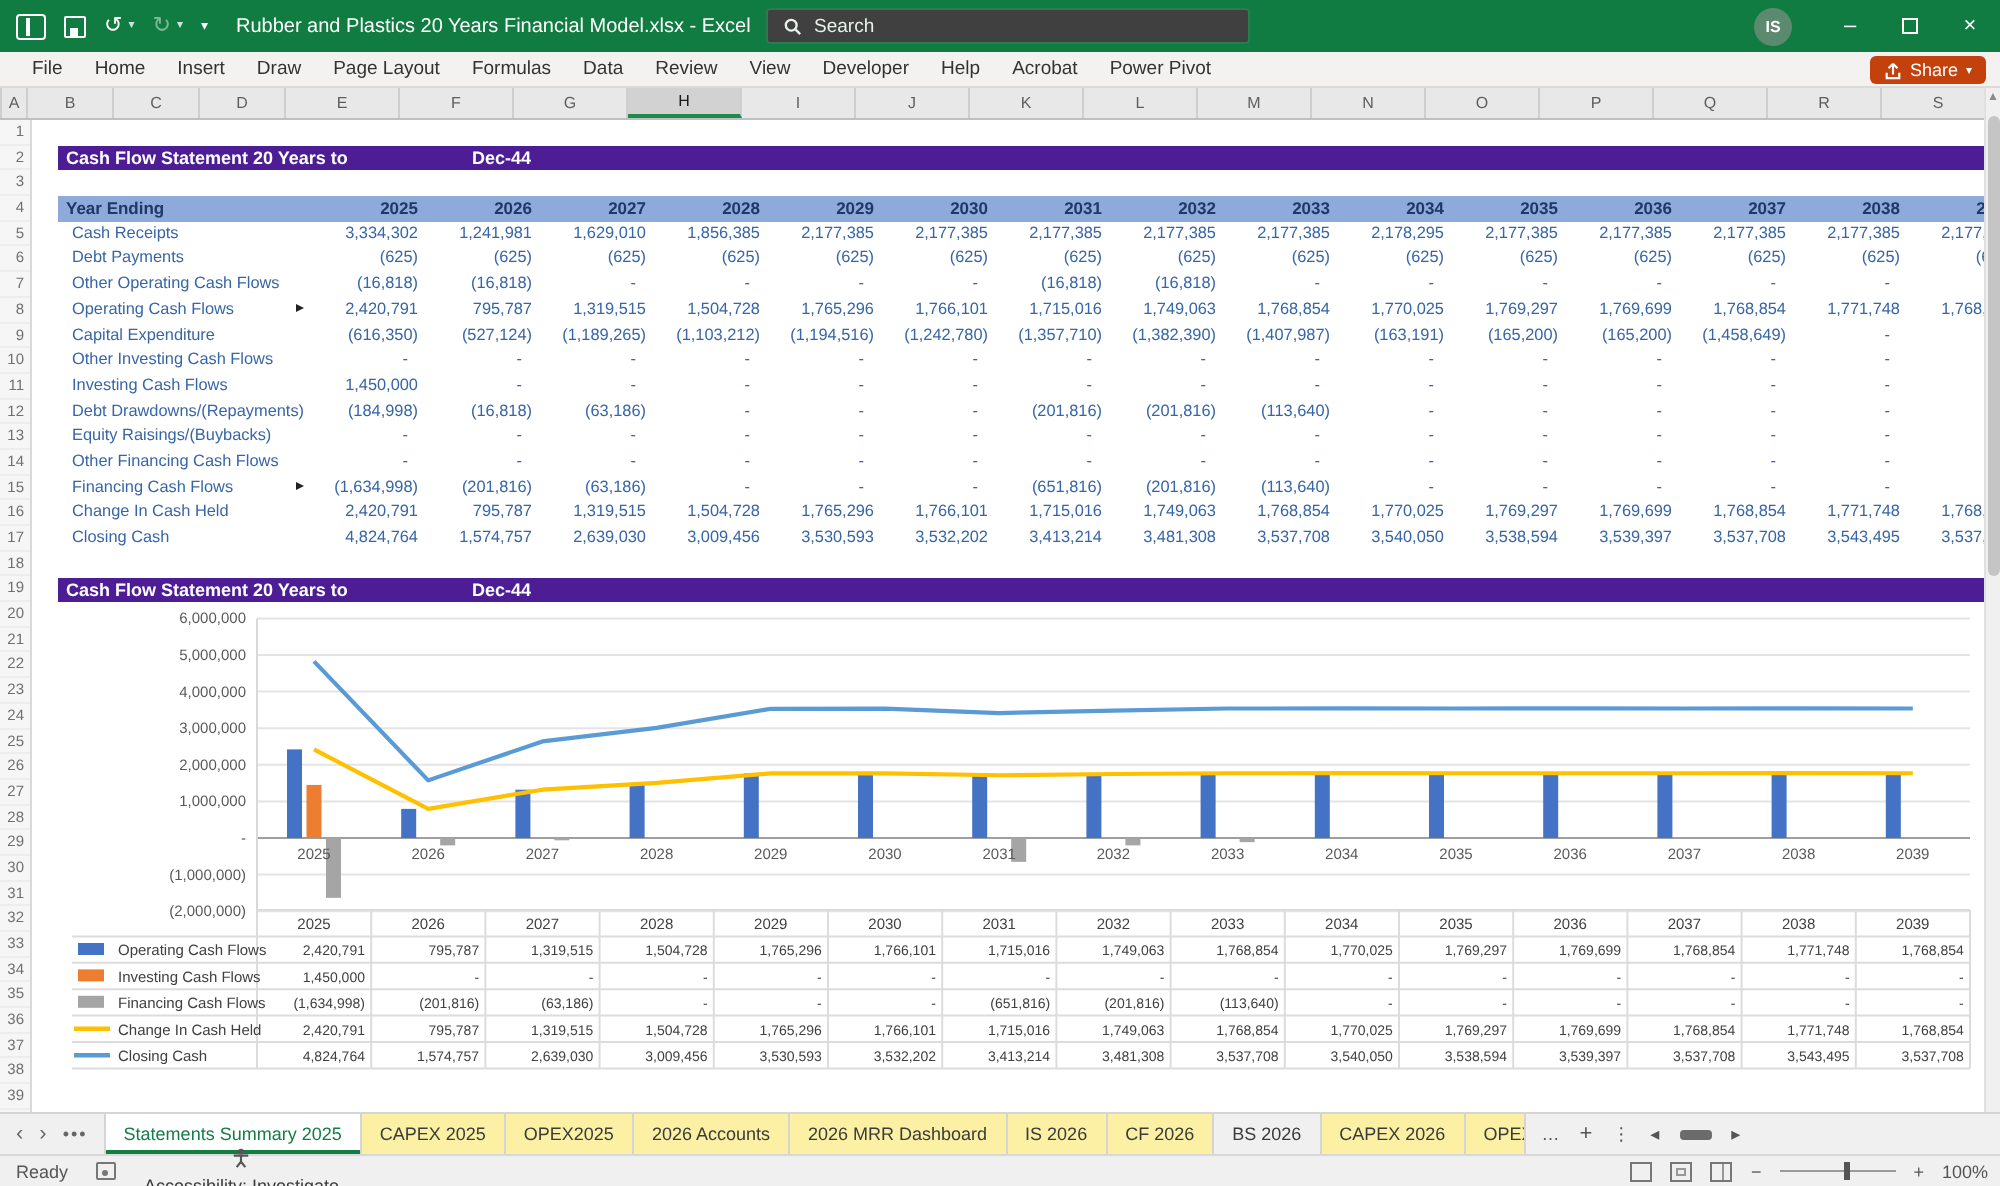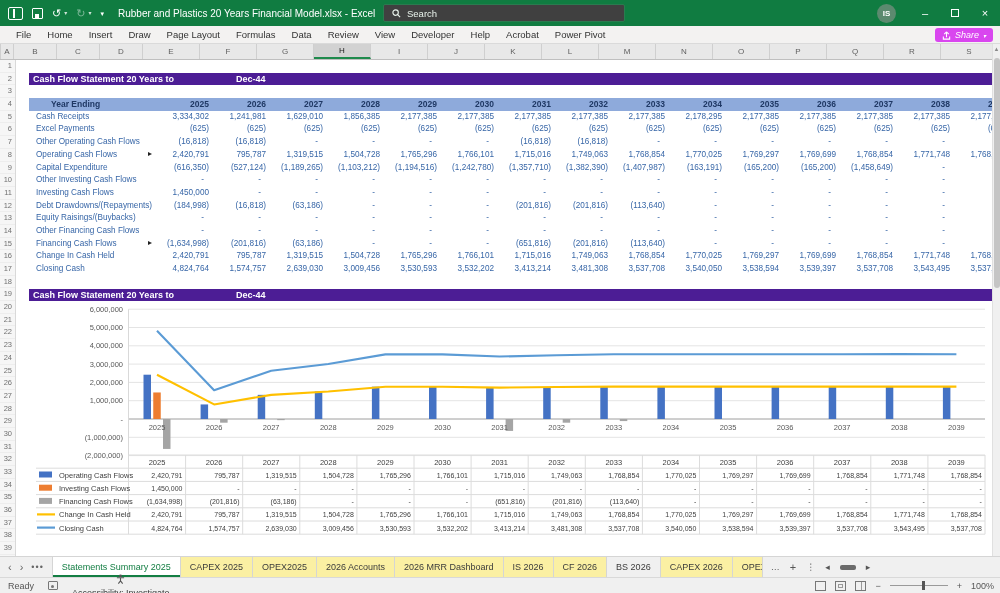--- a/index.html
+++ b/index.html
@@ -21,21 +21,21 @@
   .search-pill { position:absolute; left:383px; top:4px; width:242px; height:18px; background:#404040; border:1px solid #2a7b4f; border-radius:2px; display:flex; align-items:center; gap:6px; padding-left:8px; color:#E8F2EB; font-size:9.5px; }
   .tb-right { position:absolute; right:0; top:0; height:26px; display:flex; align-items:center; }
   .avatar { width:19px; height:19px; border-radius:50%; background:#5C8A6F; color:#fff; font-size:8px; font-weight:bold; display:flex; align-items:center; justify-content:center; margin-right:14px; }
   .winbtn { width:30px; height:26px; display:flex; align-items:center; justify-content:center; font-size:11px; color:#fff; }
   .restore-glyph { width:8px; height:8px; border:1px solid #fff; }
 
   
   .ribbonbar { position:absolute; top:26px; left:0; width:100%; height:18px; background:#F3F2F1; border-bottom:1px solid #DADADA; display:flex; align-items:center; }
   #ribbon-tabs { display:flex; height:100%; align-items:center; padding-left:8px; }
   .rtab { font-size:9.5px; color:#333; padding:0 8px; line-height:18px; white-space:nowrap; }
-  .share-btn { position:absolute; right:7px; top:2px; height:14px; background:#d946ef; color:#fff; border-radius:3px; font-size:9px; display:flex; align-items:center; gap:4px; padding:0 7px;font-style:italic; }
+  .share-btn { position:absolute; right:7px; top:2px; height:14px; background:#c2410c; color:#fff; border-radius:3px; font-size:9px; display:flex; align-items:center; gap:4px; padding:0 7px; }
 
   
   .colheaders { position:absolute; top:44px; left:0; width:992px; height:16px; background:#E8E8E8; border-bottom:1px solid #BFBFBF; display:flex; overflow:hidden; }
   .corner { width:16px; height:100%; border-right:1px solid #CFCFCF; position:relative; }
   .corner::after { content:""; position:absolute; right:2px; bottom:2px; border-left:7px solid transparent; border-bottom:7px solid #BDBDBD; }
   .colh { height:100%; border-right:1px solid #CFCFCF; font-size:8px; color:#5F5F5F; display:flex; align-items:center; justify-content:center; flex:none; }
   .colh.sel { background:#D2D2D2; border-bottom:2px solid #1E8A4C; color:#1a1a1a; }
   .scroll-corner { position:absolute; right:0; top:44px; width:8px; height:16px; background:#E8E8E8; }
 
   
@@ -44,21 +44,21 @@
   .rnum { height:12.7px; font-size:7.5px; color:#707070; text-align:right; padding-right:3px; border-bottom:1px solid #EDEDED; line-height:12px; }
   .banner { position:absolute; left:29px; width:963px; height:12.7px; background:#4c1d95; color:#fff; font-weight:bold; font-size:9px; line-height:12.7px; }
   .banner .btitle { padding-left:4px; }
   .banner .bdate { position:absolute; left:207px; top:0; }
   #banner1 { top:12.7px; } #banner2 { top:228.6px; }
   .stmt { position:absolute; left:29px; top:38.1px; width:963px; height:177.8px; overflow:hidden; }
   .trow { display:flex; width:984px; height:12.7px; line-height:12.7px; }
   .thead { background:#8EAADB; color:#1F3864; font-weight:bold; font-size:8.5px; }
   .drow { color:#3766A7; font-size:8.2px; }
   .tlabel { width:129px; flex:none; padding-left:7px; white-space:nowrap; position:relative; }
-  .thead .tlabel { padding-left:22px; }
+  .thead .tlabel { padding-left:4px; }
   .tcell { width:57px; flex:none; text-align:right; padding-right:6px; white-space:nowrap; }
   .tcell.dash { padding-right:11px; }
   .cmarker { position:absolute; right:6px; top:3.5px; width:0; height:0; border-left:4px solid #222; border-top:2.5px solid transparent; border-bottom:2.5px solid transparent; }
   #chart-svg { position:absolute; left:30px; top:242px; }
   #chart-svg text { font-family:"Liberation Sans", sans-serif; }
 
   
   .vscroll { position:absolute; right:0; top:44px; width:8px; height:512px; background:#F0F0F0; border-left:1px solid #E0E0E0; }
   .vs-up { font-size:6px; color:#8a8a8a; text-align:center; line-height:10px; }
   .vs-thumb { position:absolute; left:1px; top:14px; width:6px; height:230px; background:#C5C5C5; border-radius:3px; }
@@ -252,21 +252,21 @@
           <div class="tcell">2,177,385</div>
           <div class="tcell">2,177,385</div>
           <div class="tcell">2,178,295</div>
           <div class="tcell">2,177,385</div>
           <div class="tcell">2,177,385</div>
           <div class="tcell">2,177,385</div>
           <div class="tcell">2,177,385</div>
           <div class="tcell">2,177,385</div>
         </div>
         <div class="trow drow">
-          <div class="tlabel">Excel Payments</div>
+          <div class="tlabel">Debt Payments</div>
           <div class="tcell">(625)</div>
           <div class="tcell">(625)</div>
           <div class="tcell">(625)</div>
           <div class="tcell">(625)</div>
           <div class="tcell">(625)</div>
           <div class="tcell">(625)</div>
           <div class="tcell">(625)</div>
           <div class="tcell">(625)</div>
           <div class="tcell">(625)</div>
           <div class="tcell">(625)</div>

